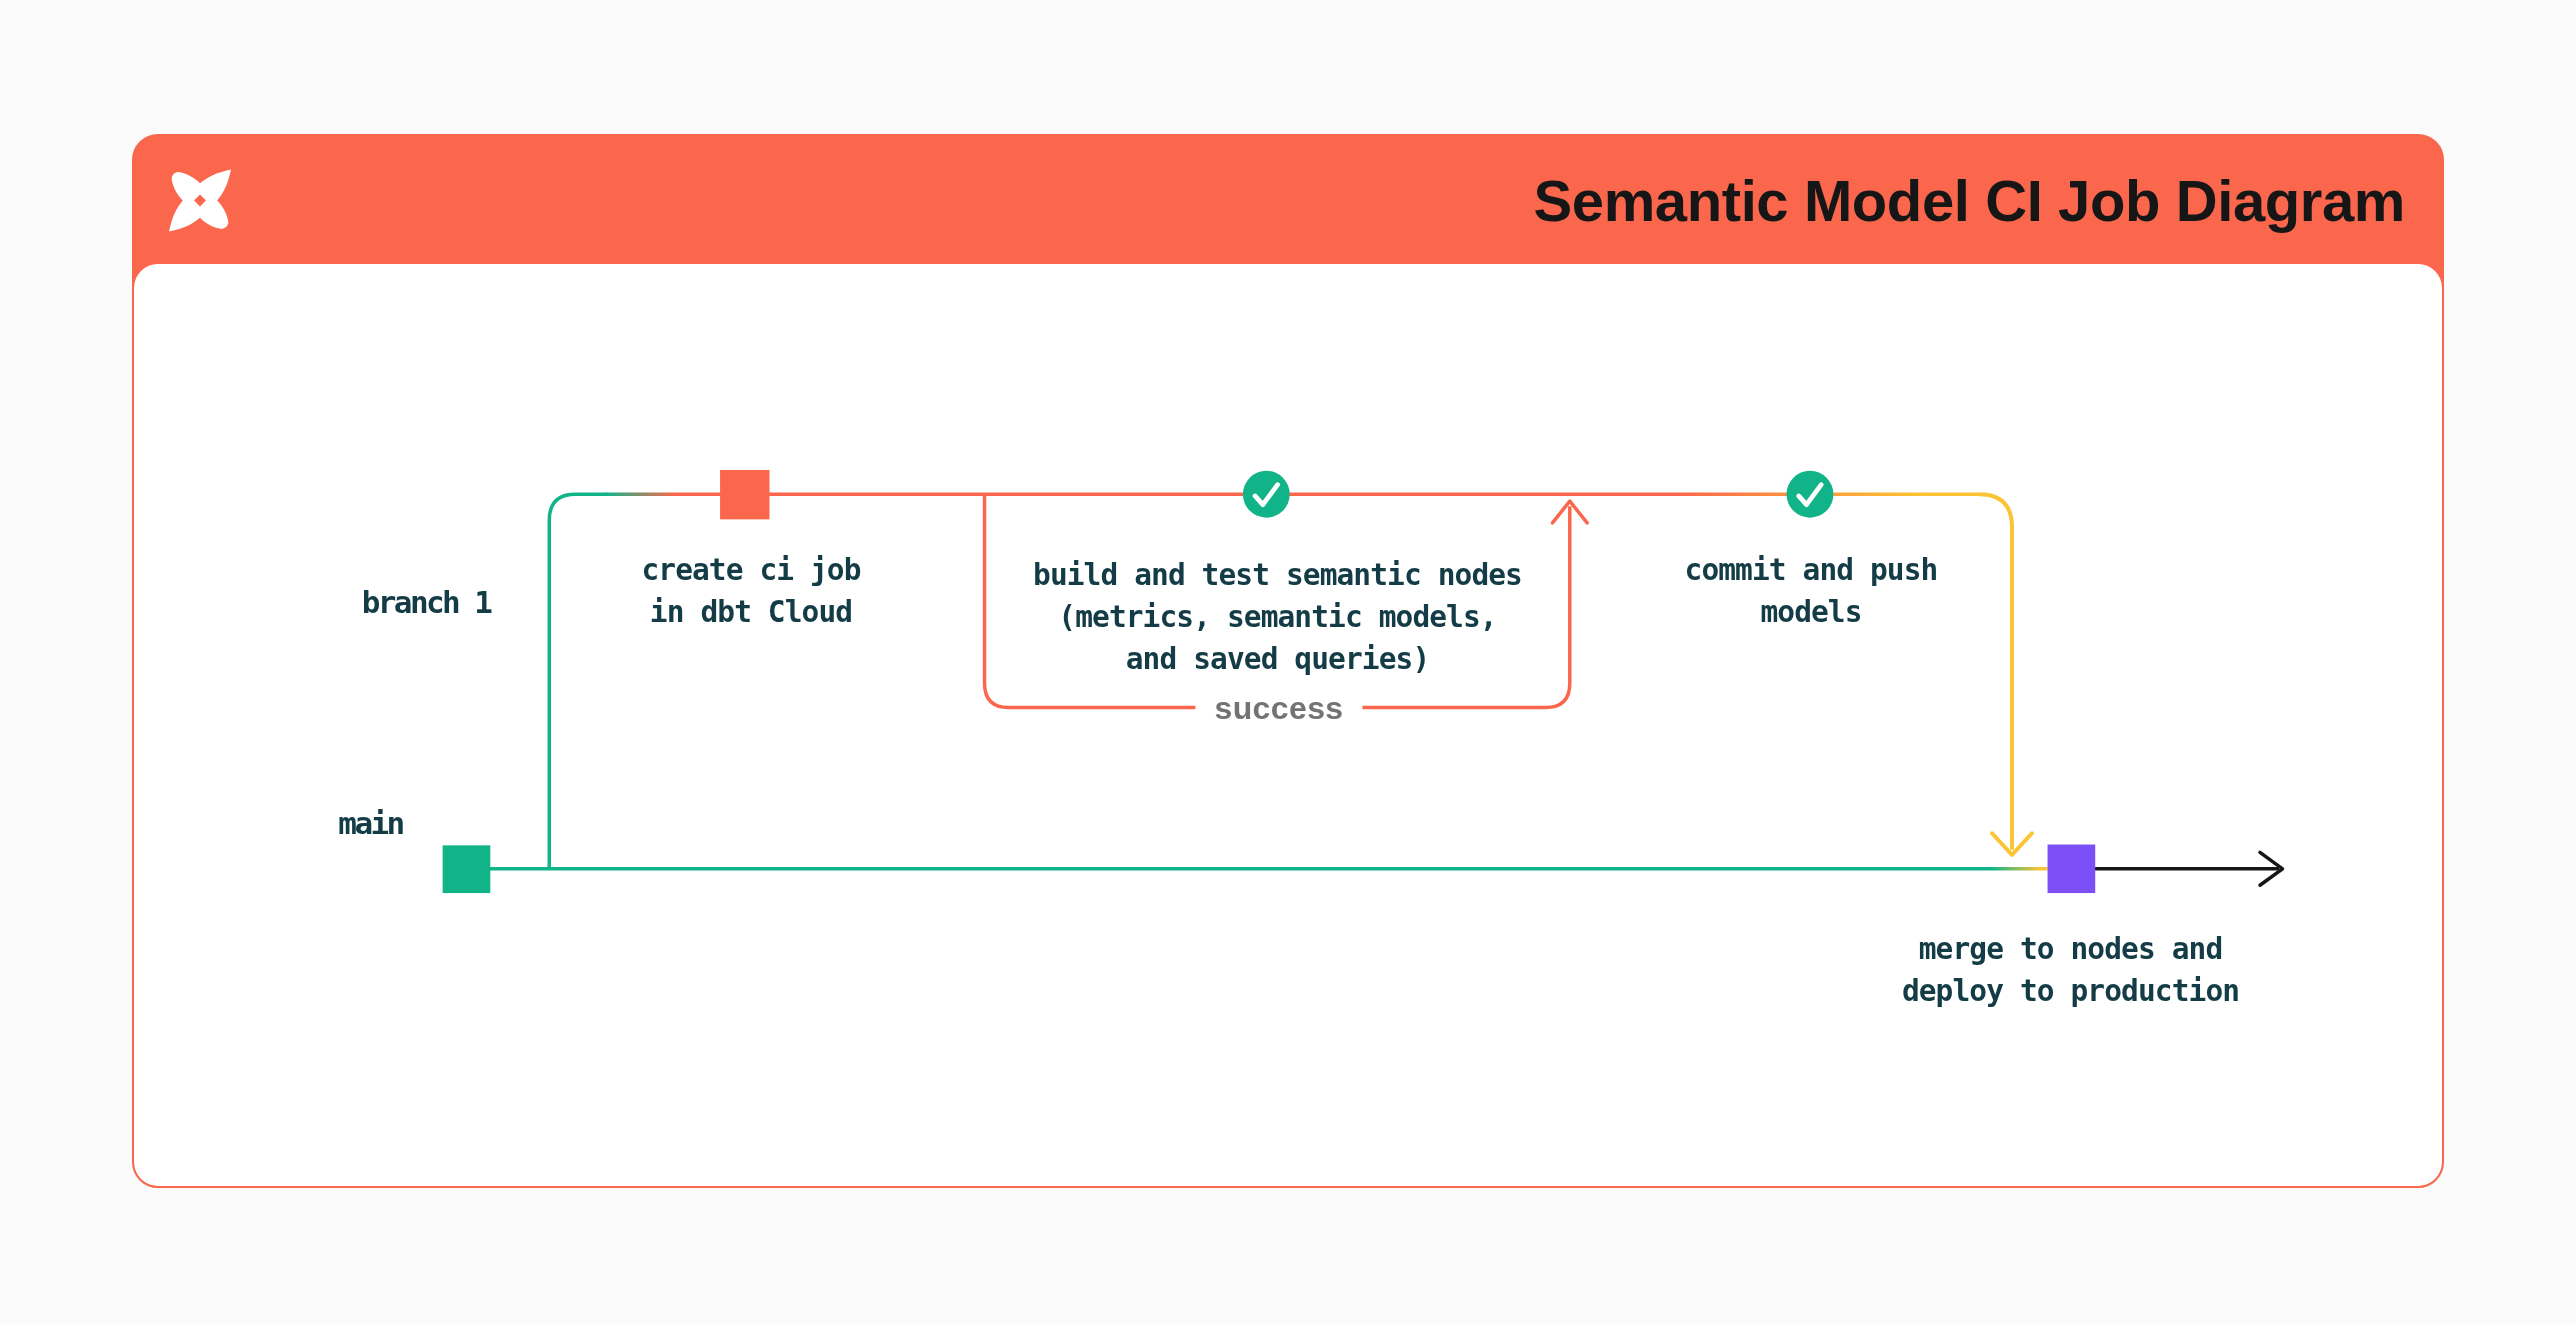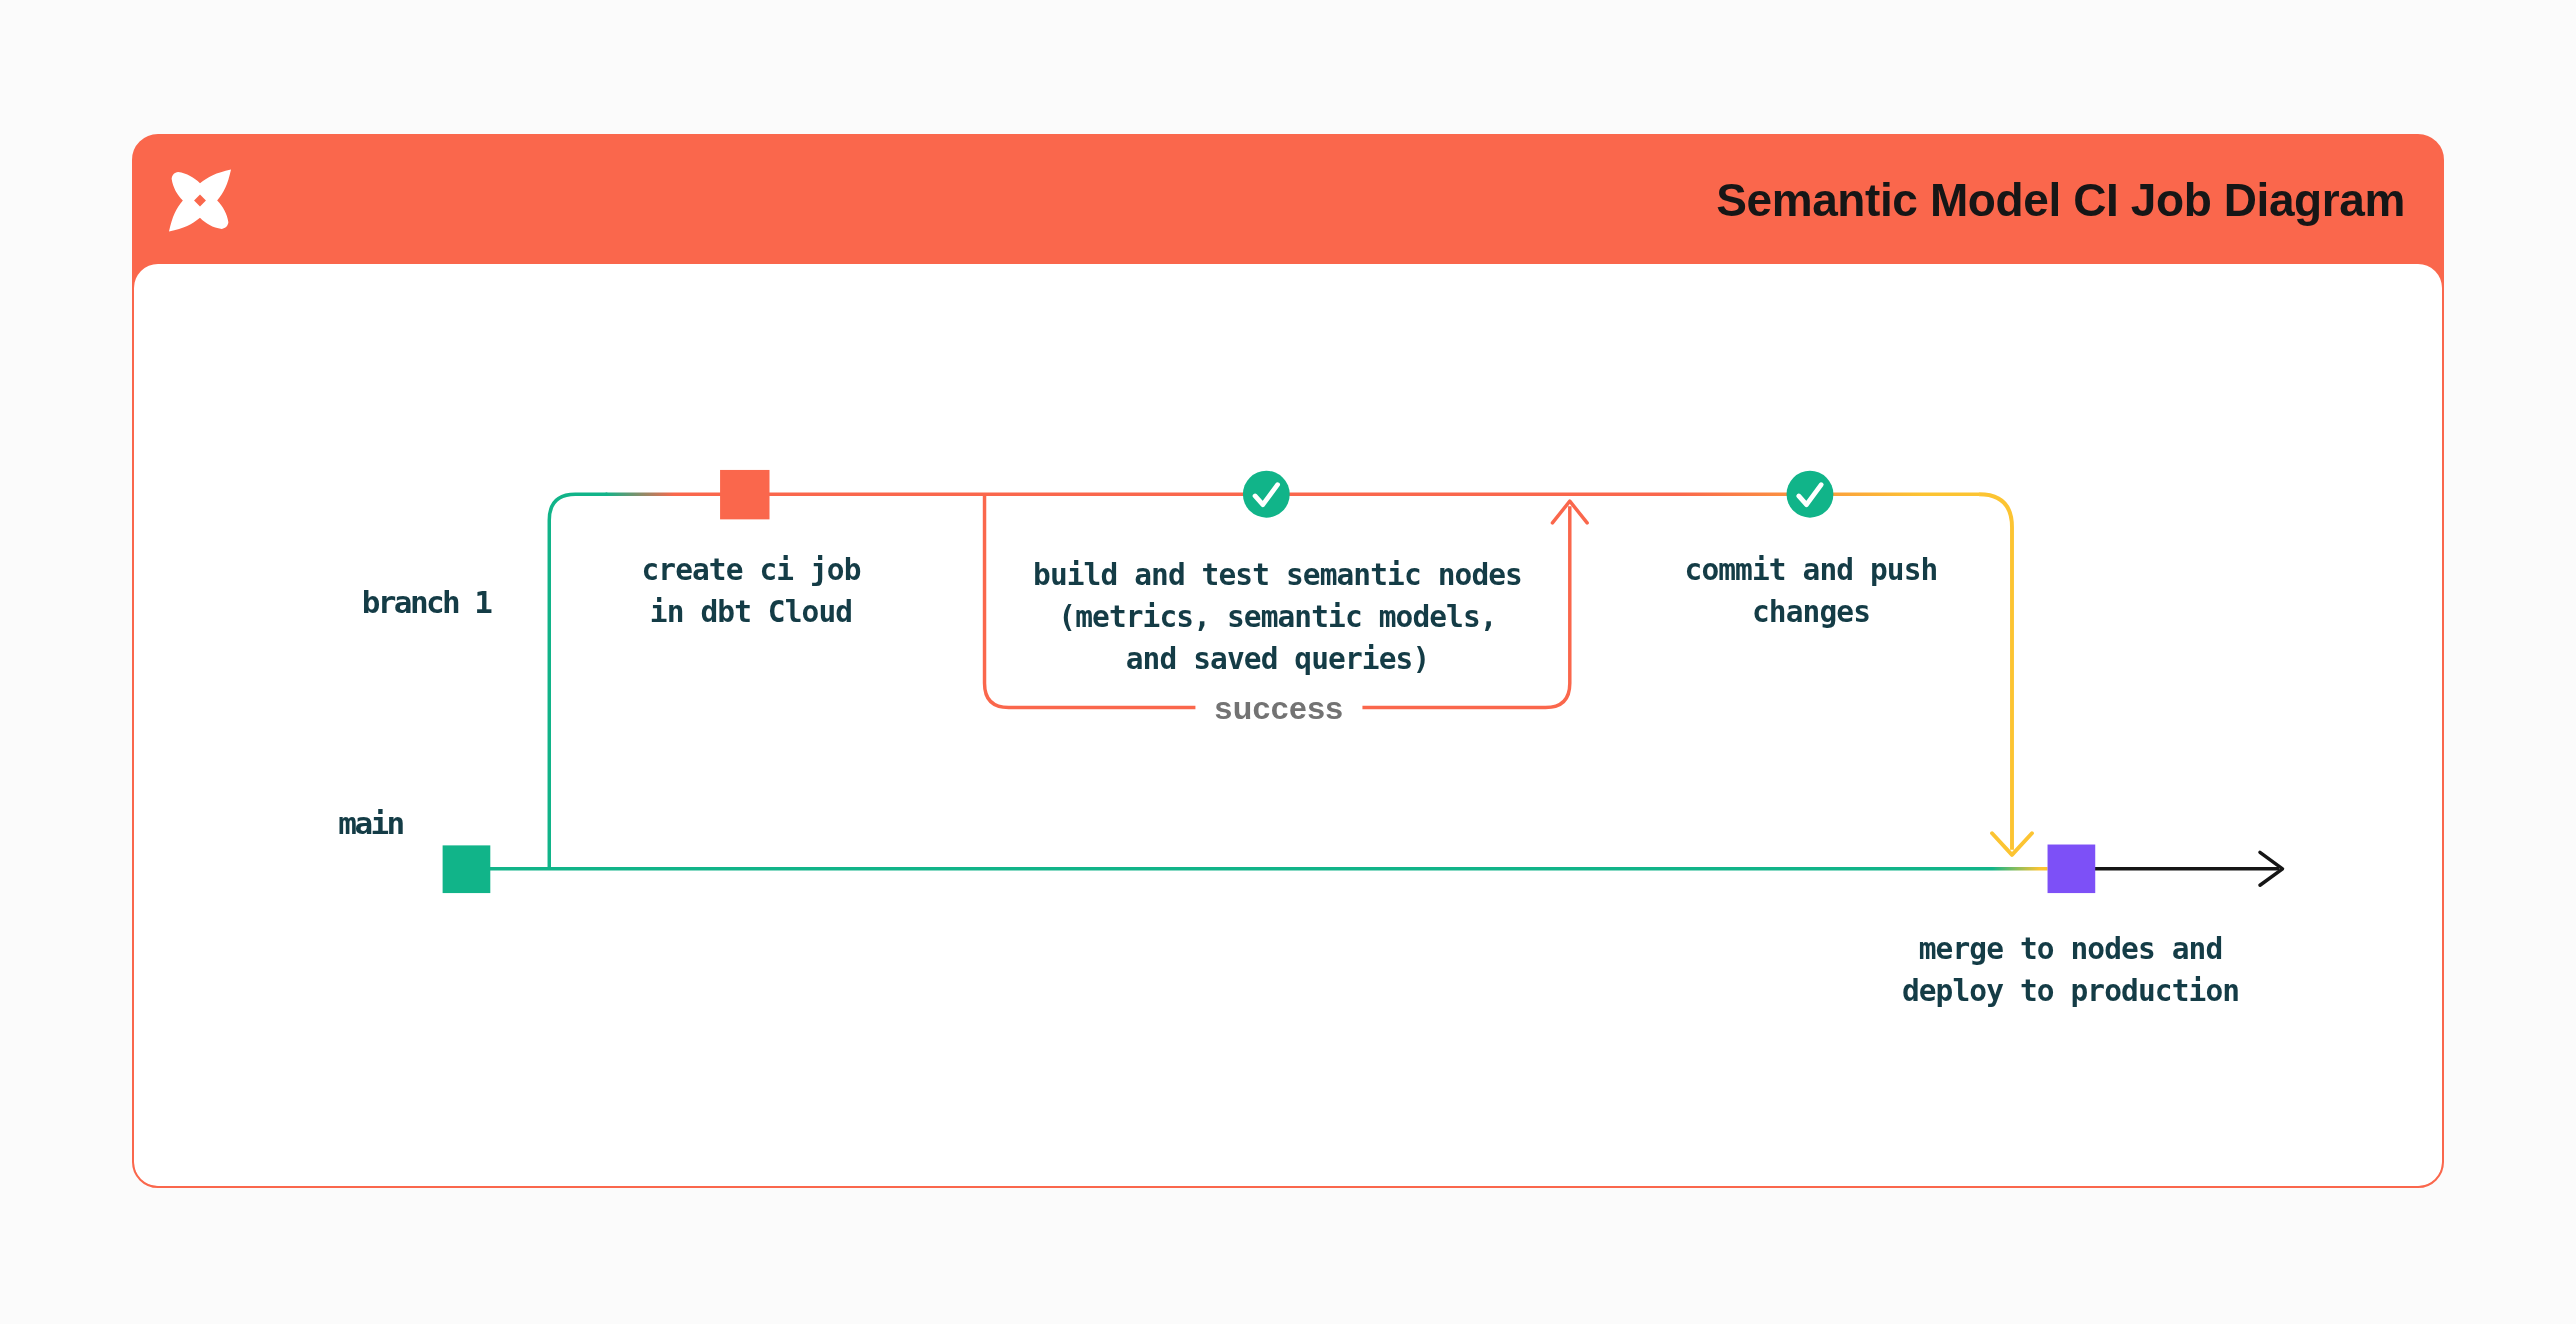--- a/index.html
+++ b/index.html
@@ -23,21 +23,21 @@
   }
   .card-header{
     height:128px;flex:0 0 128px;
     display:flex;align-items:center;
     padding:0 37px 0 33px;
     background:#FA674C;
   }
   .logo{width:66px;height:71px;flex:0 0 auto;}
   .page-title{
     margin-left:auto;
-    font-size:46px;font-weight:700;color:#161616;
+    font-size:58px;font-weight:700;color:#161616;
     letter-spacing:-0.4px;
     white-space:nowrap;
   }
   .card-body{
     flex:1 1 auto;
     background:#FFFFFF;
     border-radius:24px 24px 22.6px 22.6px;
   }
 
   
@@ -146,20 +146,20 @@
 
   <div class="lbl lbl-big branch-label">branch 1</div>
   <div class="lbl lbl-big main-label">main</div>
 
   <div class="lbl lbl-step step-create">create ci job
 in dbt Cloud</div>
   <div class="lbl lbl-step step-build">build and test semantic nodes
 (metrics, semantic models,
 and saved queries)</div>
   <div class="lbl lbl-step step-commit">commit and push
-changes</div>
+models</div>
   <div class="lbl lbl-step step-merge">merge to nodes and
 deploy to production</div>
 
   <div class="success-label">success</div>
 
 </div>
 
 
 </body></html>

